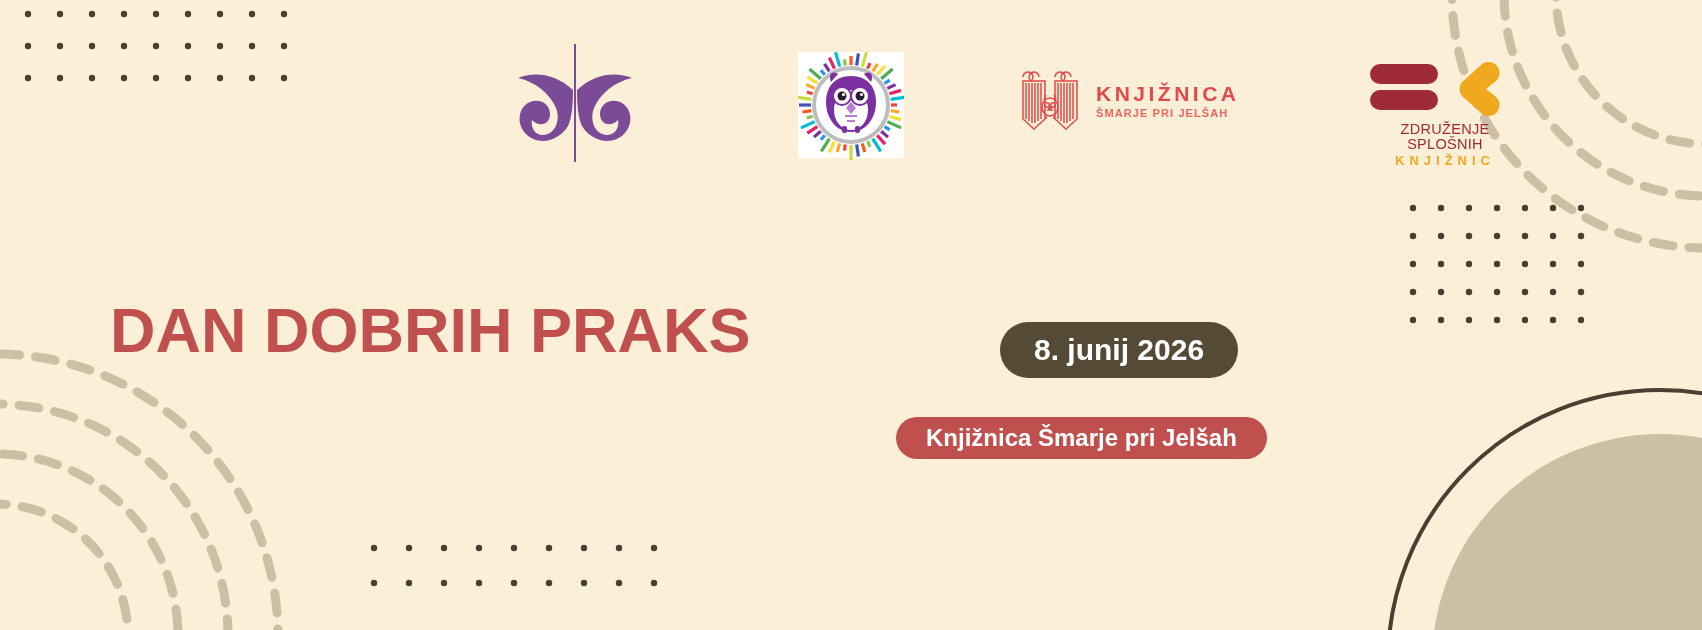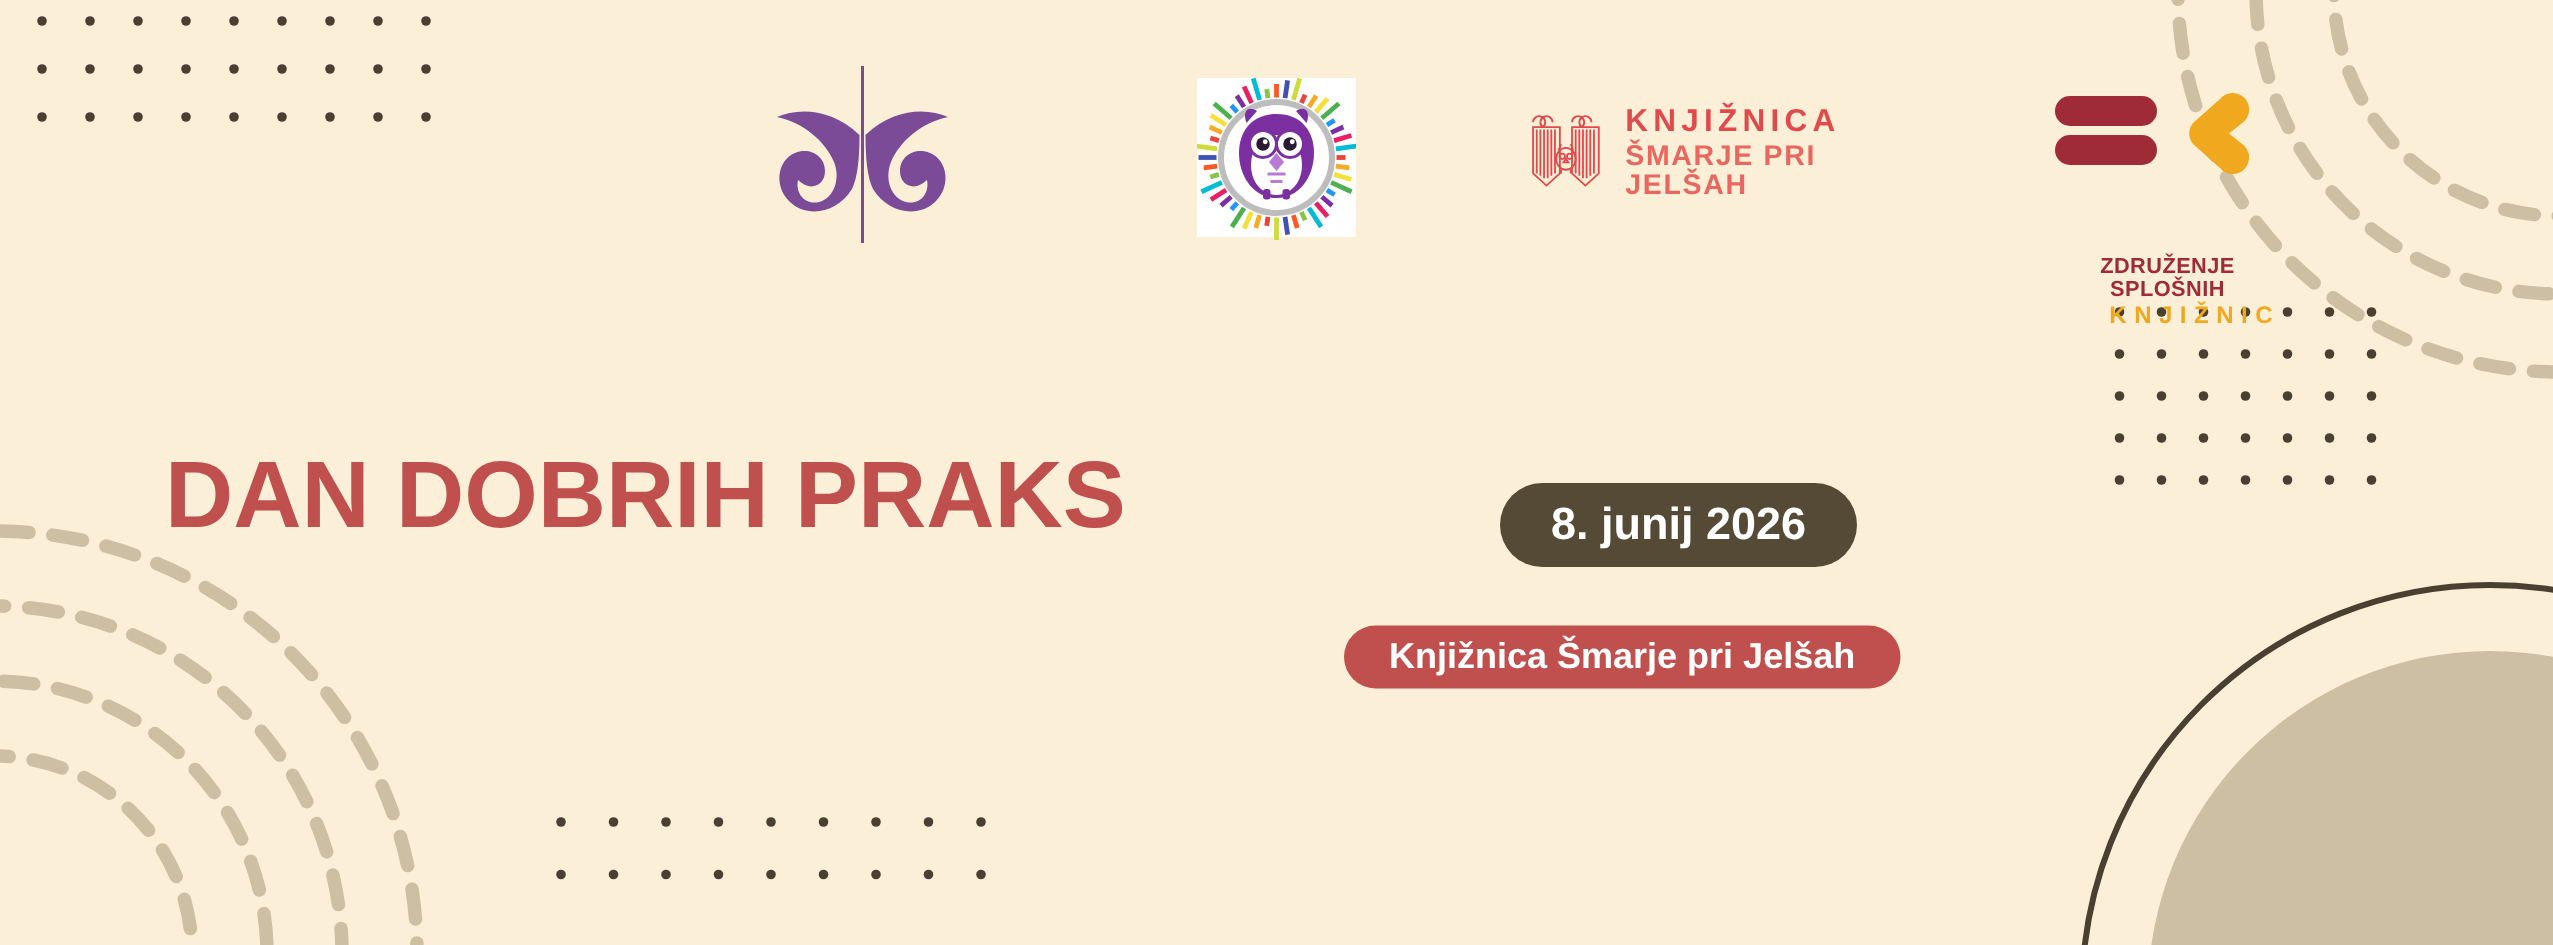--- a/index.html
+++ b/index.html
@@ -27,27 +27,27 @@
   #logo-owl{left:798px;top:18px;width:106px;height:118px;}
   #logo-knjiznica{left:1018px;top:38px;width:240px;height:70px;display:flex;align-items:center;gap:12px;}
   #logo-zsk{left:1370px;top:32px;width:150px;height:92px;}
 
   .kn-text{line-height:1;}
   .kn-text .l1{
     color:#E04A4A;font-weight:bold;font-size:21px;letter-spacing:3.5px;
     font-family:"Liberation Sans", sans-serif;
   }
   .kn-text .l2{
-    color:#E8675F;font-weight:bold;font-size:19px;letter-spacing:1.1px;margin-top:4px;
+    color:#E8675F;font-weight:bold;font-size:11px;letter-spacing:1.1px;margin-top:4px;
     font-family:"Liberation Sans", sans-serif;
   }
 
   .zsk-text{text-align:center;line-height:1;}
-  .zsk-text .z1{color:#9E2B35;font-weight:bold;font-size:14.5px;letter-spacing:0.3px;margin-top:48px;}
-  .zsk-text .z2{color:#F0A81E;font-weight:bold;font-size:16px;letter-spacing:5px;margin-top:3px;text-align:right;}
+  .zsk-text .z1{color:#9E2B35;font-weight:normal;font-size:14.5px;letter-spacing:0.3px;}
+  .zsk-text .z2{color:#F0A81E;font-weight:bold;font-size:13px;letter-spacing:5px;margin-top:3px;}
 
   
   #title-line1{
     position:absolute;left:60px;top:192px;
     font-size:56px;font-weight:bold;color:#4A4032;
     letter-spacing:-0.5px;white-space:nowrap;
     font-family:"Liberation Sans", sans-serif;
   }
   #title-line2{
     position:absolute;left:110px;top:294px;

